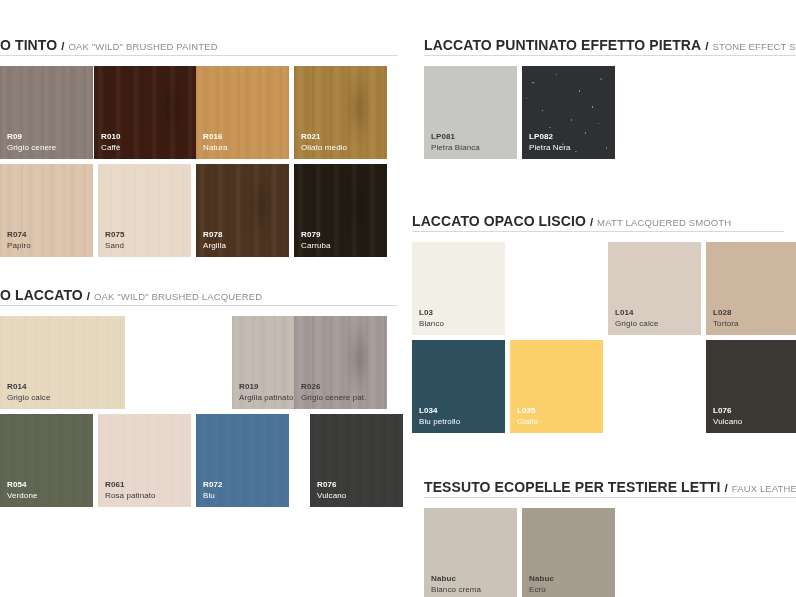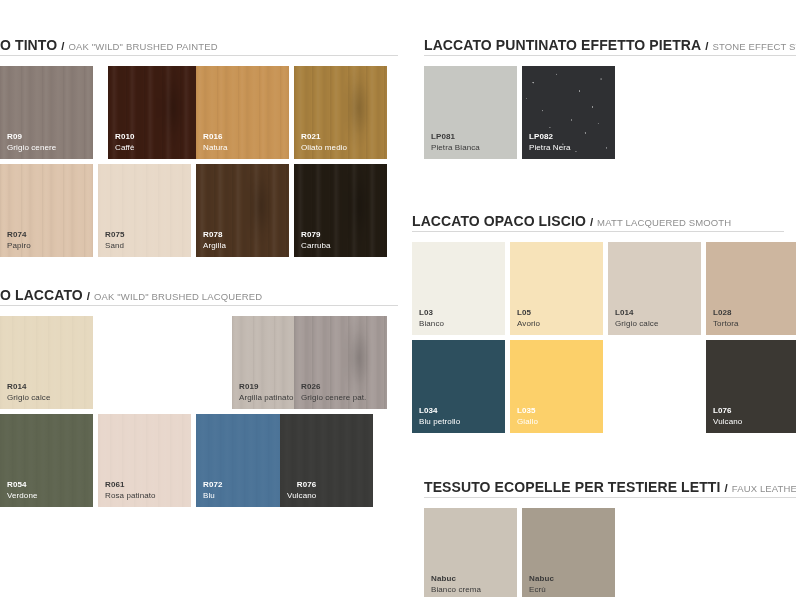--- a/index.html
+++ b/index.html
@@ -120,21 +120,21 @@
         <div class="sec-head"><span class="sec-title">O TINTO</span><span class="sep" style="margin: 0px 4px;">/</span><span class="sec-sub">OAK "WILD" BRUSHED PAINTED</span><div class="rule"></div></div>
         <div class="row" style="margin-top: 10px;">
           <div class="sw" style="left: 0px;">
             <div class="fill" style="background: rgb(138, 125, 118);"></div>
             <div class="grain grain-wood"></div>
             <div class="cap cap-light">
               <span class="code">R09</span>
               <span class="nm">Grigio cenere</span>
             </div>
           </div>
-          <div class="sw" style="left: 108px;">
+          <div class="sw" style="left: 94px; padding-left: 20px;">
             <div class="fill" style="background: rgb(61, 29, 18);"></div>
             <div class="grain grain-wood2"></div>
             <div class="cap cap-light">
               <span class="code">R010</span>
               <span class="nm">Caffè</span>
             </div>
           </div>
           <div class="sw" style="left: 196px;">
             <div class="fill" style="background: rgb(200, 148, 85);"></div>
             <div class="grain grain-wood"></div>
@@ -183,21 +183,21 @@
             <div class="cap cap-light">
               <span class="code">R079</span>
               <span class="nm">Carruba</span>
             </div>
           </div>
         </div>
       </div>
       <div class="section" style="top: 286px; left: 0px; width: 398px;">
         <div class="sec-head"><span class="sec-title">O LACCATO</span><span class="sep" style="margin: 0px 4px;">/</span><span class="sec-sub">OAK "WILD" BRUSHED LACQUERED</span><div class="rule"></div></div>
         <div class="row" style="margin-top: 10px;">
-          <div class="sw" style="left: 0px;">
+          <div class="sw" style="left: 0px; padding-left: 32px;">
             <div class="fill" style="background: rgb(230, 217, 191);"></div>
             <div class="grain grain-flat"></div>
             <div class="cap cap-dark">
               <span class="code">R014</span>
               <span class="nm">Grigio calce</span>
             </div>
           </div>
           <div class="sw" style="left: 196px; margin-left: 36px;">
             <div class="fill" style="background: rgb(195, 186, 178);"></div>
             <div class="grain grain-wood"></div>
@@ -233,21 +233,21 @@
             </div>
           </div>
           <div class="sw" style="left: 196px;">
             <div class="fill" style="background: rgb(75, 115, 151);"></div>
             <div class="grain grain-flat"></div>
             <div class="cap cap-light">
               <span class="code">R072</span>
               <span class="nm">Blu</span>
             </div>
           </div>
-          <div class="sw" style="left: 280px; text-align: right;">
+          <div class="sw" style="left: 310px;">
             <div class="fill" style="background: rgb(58, 58, 56);"></div>
             <div class="grain grain-flat"></div>
             <div class="cap cap-light">
               <span class="code">R076</span>
               <span class="nm">Vulcano</span>
             </div>
           </div>
         </div>
       </div>
     </div>
@@ -277,28 +277,20 @@
         <div class="sec-head"><span class="sec-title">LACCATO OPACO LISCIO</span><span class="sep" style="margin: 0px 4px;">/</span><span class="sec-sub">MATT LACQUERED SMOOTH</span><div class="rule"></div></div>
         <div class="row" style="margin-top: 10px;">
           <div class="sw" style="left: 0px;">
             <div class="fill" style="background: rgb(241, 239, 230);"></div>
             <div class="grain grain-none"></div>
             <div class="cap cap-dark">
               <span class="code">L03</span>
               <span class="nm">Bianco</span>
             </div>
           </div>
-          <div class="sw" style="left: 98px;">
-            <div class="fill" style="background: rgb(247, 227, 185);"></div>
-            <div class="grain grain-none"></div>
-            <div class="cap cap-dark">
-              <span class="code">L05</span>
-              <span class="nm">Avorio</span>
-            </div>
-          </div>
           <div class="sw" style="left: 196px;">
             <div class="fill" style="background: rgb(216, 205, 192);"></div>
             <div class="grain grain-none"></div>
             <div class="cap cap-dark">
               <span class="code">L014</span>
               <span class="nm">Grigio calce</span>
             </div>
           </div>
           <div class="sw" style="left: 294px;">
             <div class="fill" style="background: rgb(205, 182, 159);"></div>

